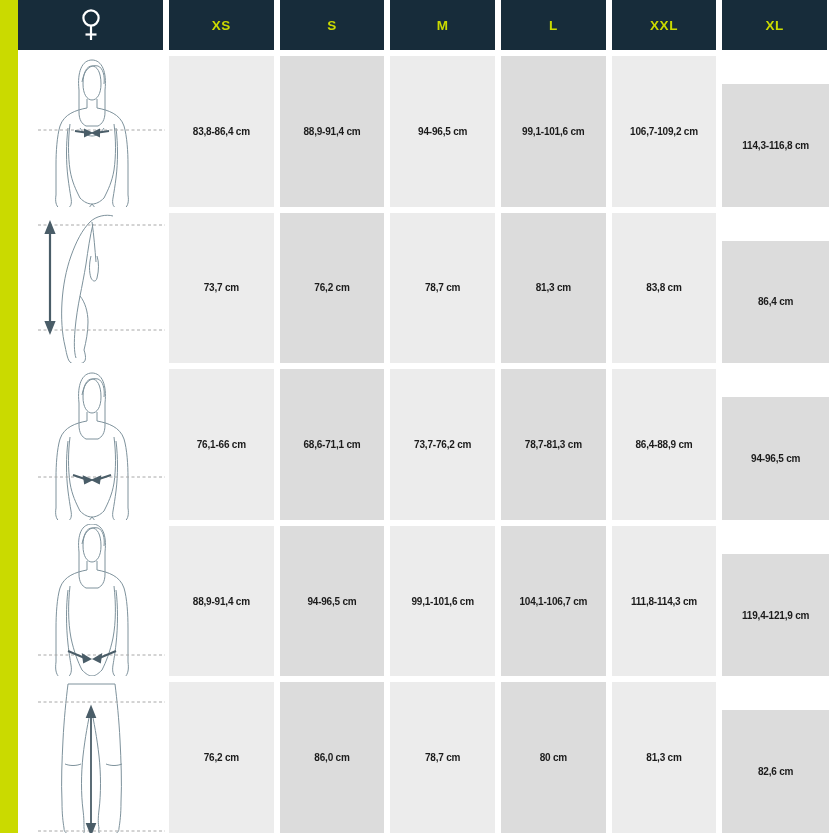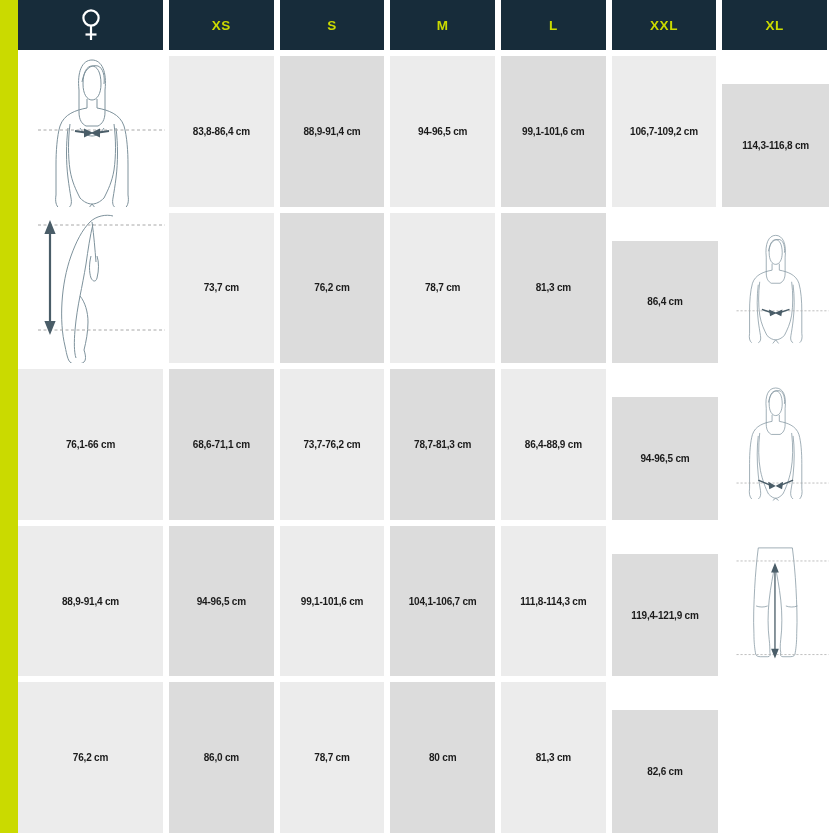--- a/index.html
+++ b/index.html
@@ -187,20 +187,21 @@
           <line x1="32" y1="22" x2="32" y2="117"></line>
           <polygon points="32,15 28,25 36,25"></polygon>
           <polygon points="32,124 28,114 36,114"></polygon>
         </g>
       </svg>
     </div>
     <div class="val shade-a">73,7 cm</div>
     <div class="val shade-b">76,2 cm</div>
     <div class="val shade-a">78,7 cm</div>
     <div class="val shade-b">81,3 cm</div>
+    <div class="val shade-a">83,8 cm</div>
     <div class="val shade-b last">86,4 cm</div>
 
     <div class="fig-cell">
       <svg width="147" height="157" viewBox="0 0 147 157">
         <g fill="none" stroke="#7e929c" stroke-width="1">
           <path d="M61 38 C59 20 64 8 74 8 C84 8 89 20 87 38 L87 60 C87 68 84 72 80 74 L68 74 C64 72 61 68 61 60 Z"></path>
           <path d="M65 32 C65 20 69 14 74 14 C79 14 83 20 83 32 C83 42 79 48 74 48 C69 48 65 42 65 32 Z"></path>
           <path d="M64 30 C66 18 72 12 80 14 C85 16 87 24 86 32"></path>
           <path d="M69 47 L69 56 M79 47 L79 56"></path>
           <path d="M69 56 C58 58 46 62 42 74 C39 84 38 100 38 112 L38 143"></path>

